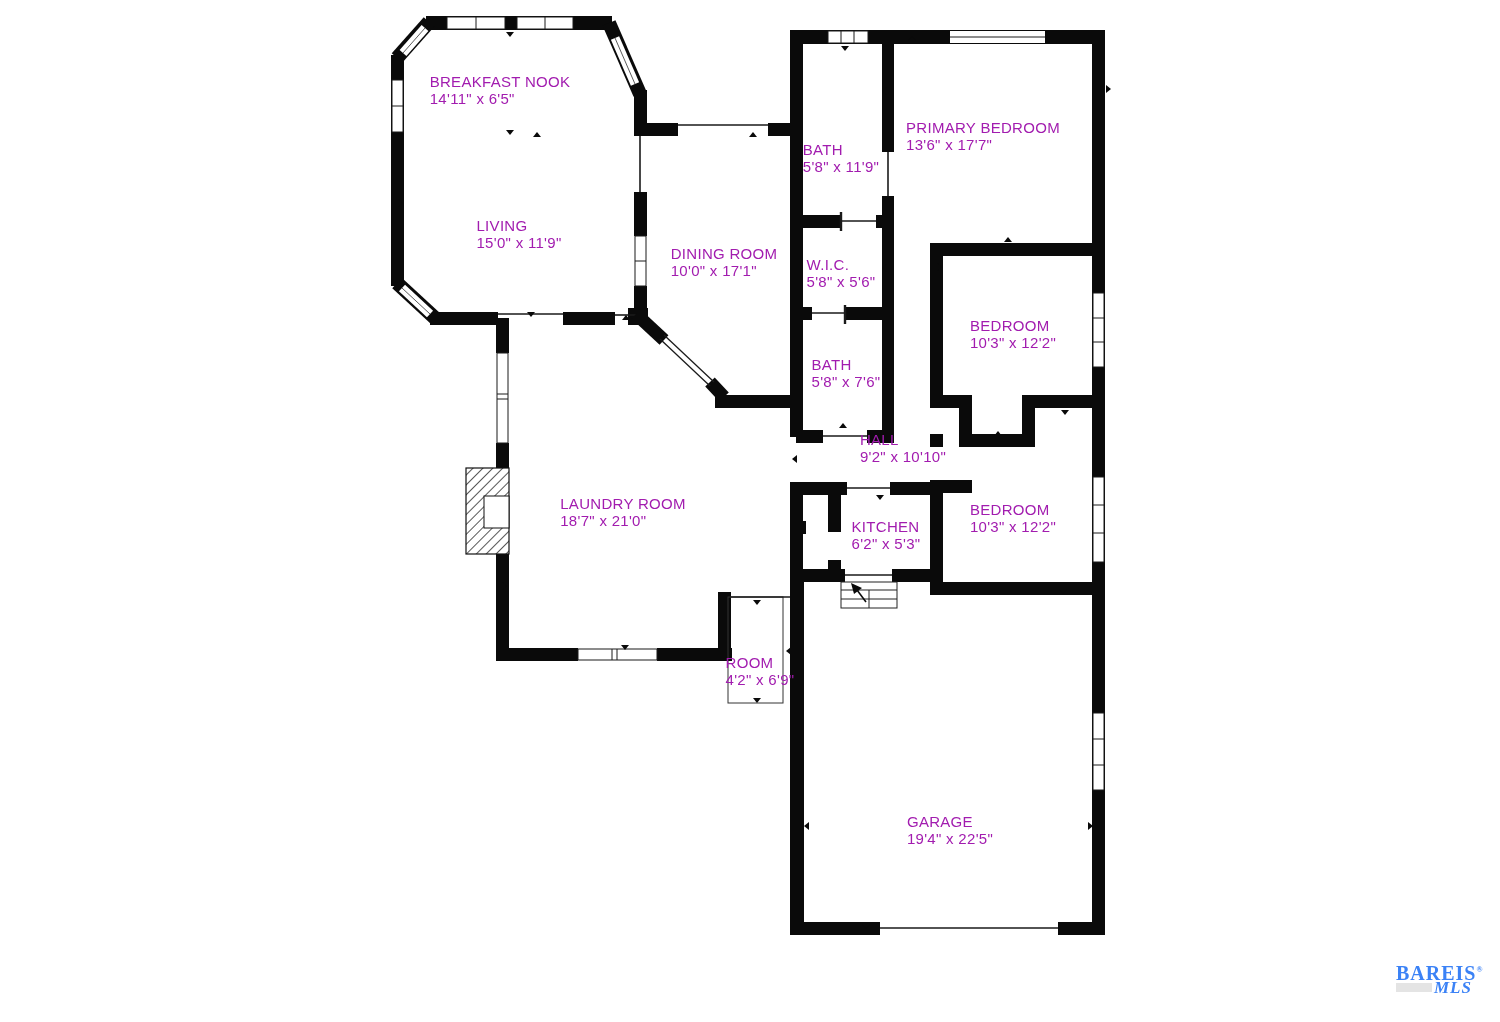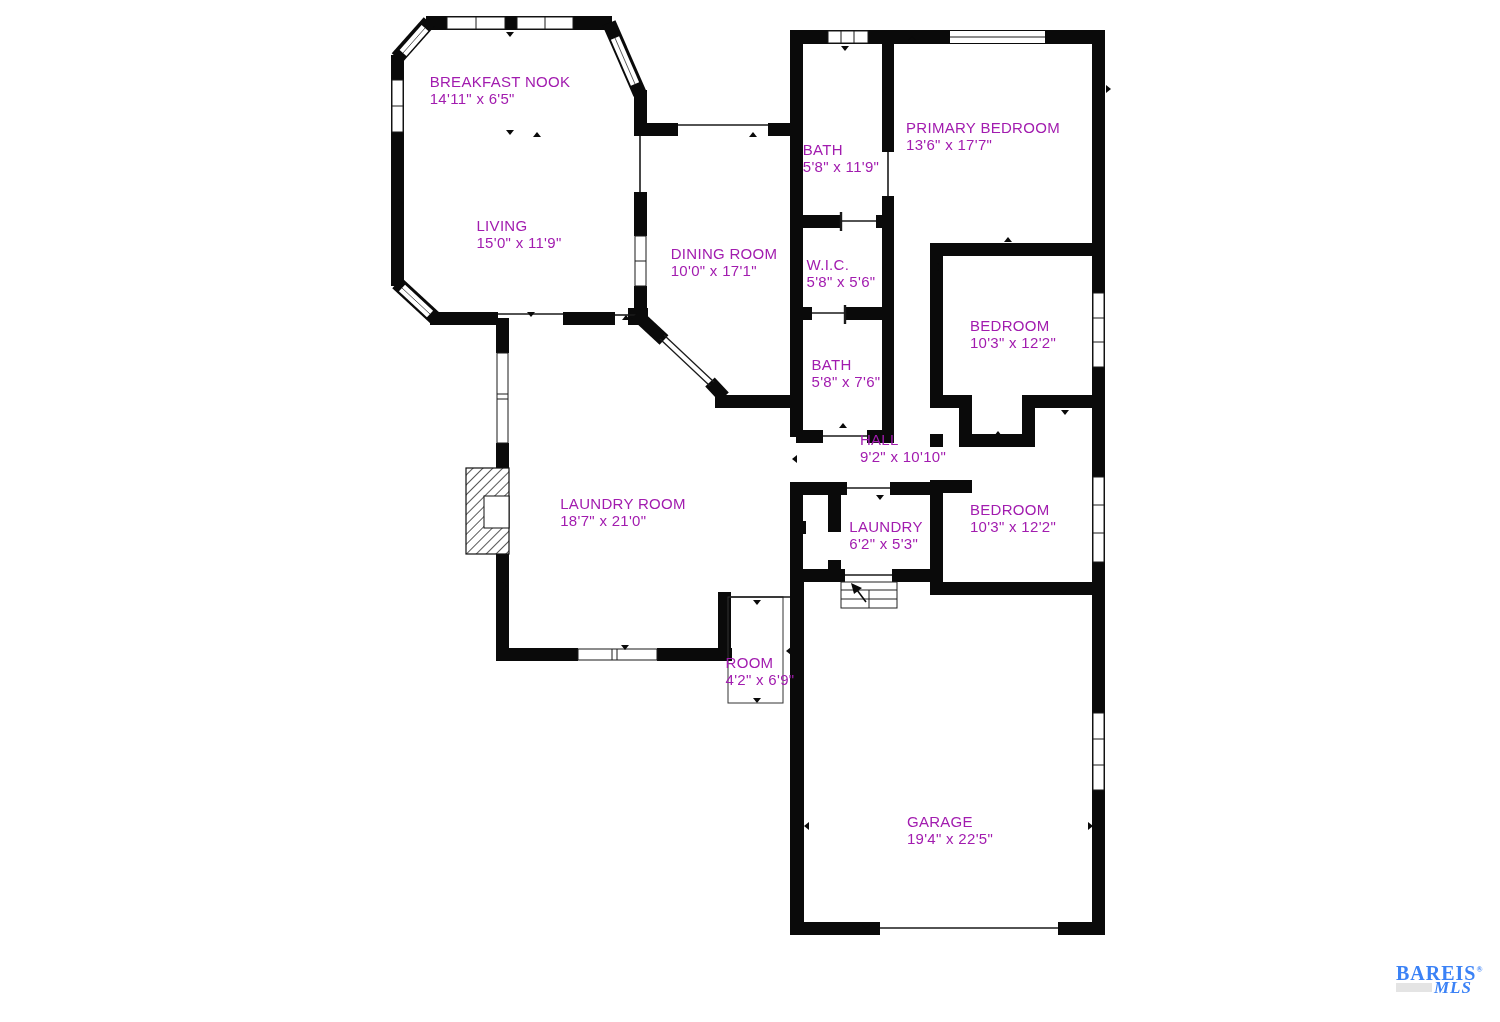--- a/index.html
+++ b/index.html
@@ -259,21 +259,21 @@
     </div>
 <div class="lbl" style="left:1013px;top:518px">
       <span class="nm">BEDROOM</span>
       <span class="dims">10'3" x 12'2"</span>
     </div>
 <div class="lbl" style="left:623px;top:512px">
       <span class="nm">LAUNDRY ROOM</span>
       <span class="dims">18'7" x 21'0"</span>
     </div>
 <div class="lbl" style="left:886px;top:535px">
-      <span class="nm">LAUNDRY</span>
+      <span class="nm">KITCHEN</span>
       <span class="dims">6'2" x 5'3"</span>
     </div>
 <div class="lbl" style="left:760px;top:671px">
       <span class="nm">ROOM</span>
       <span class="dims">4'2" x 6'9"</span>
     </div>
 <div class="lbl" style="left:950px;top:830px">
       <span class="nm">GARAGE</span>
       <span class="dims">19'4" x 22'5"</span>
     </div>

